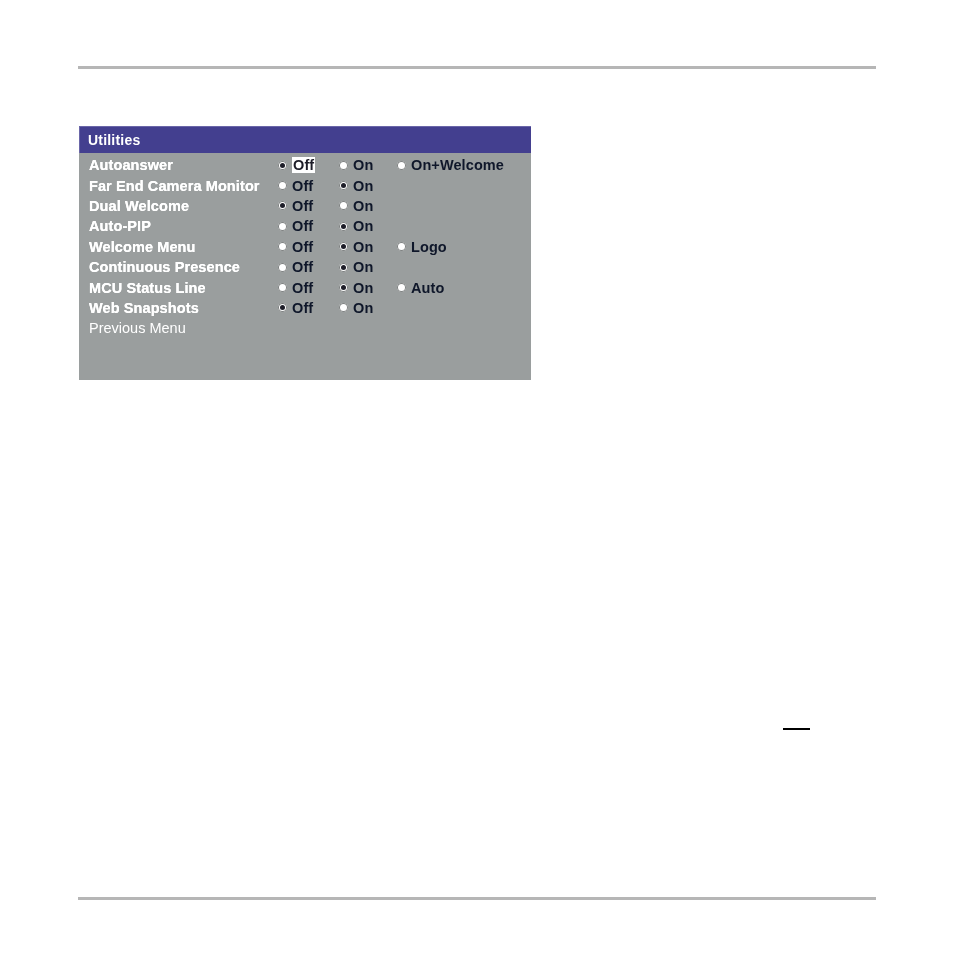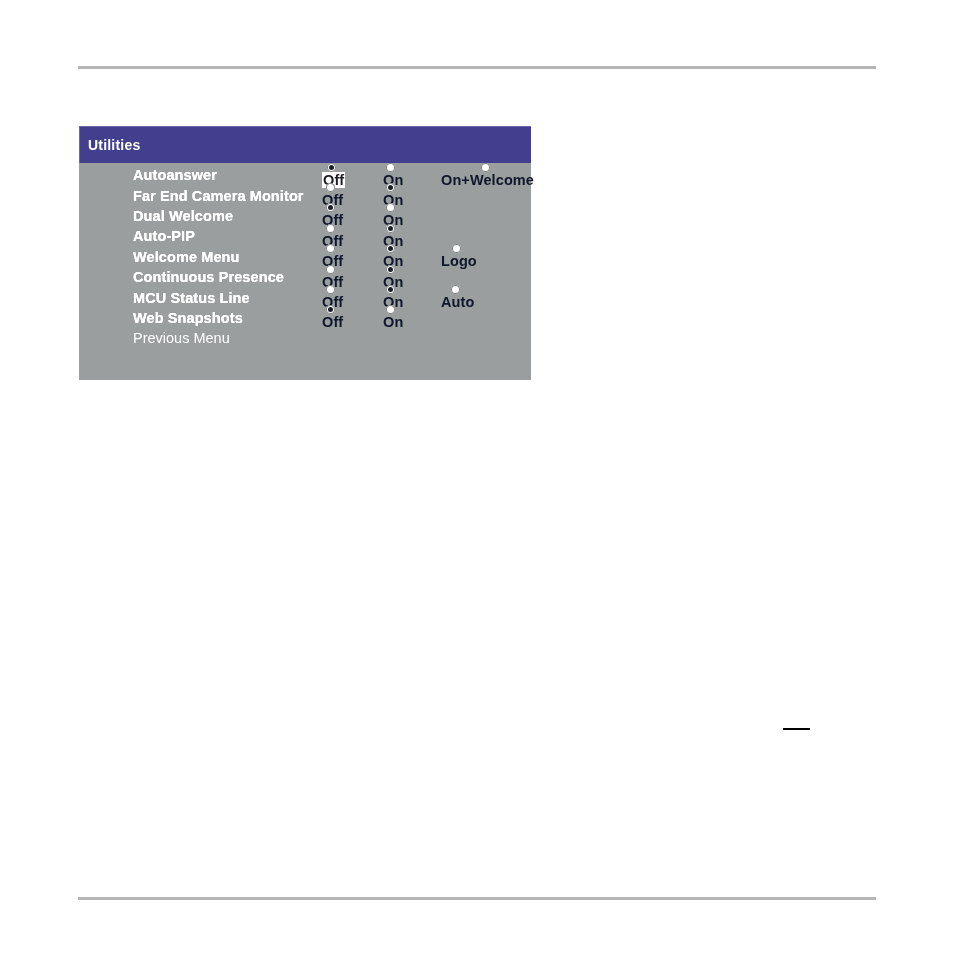--- a/index.html
+++ b/index.html
@@ -41,21 +41,21 @@
     position: absolute;
     left: 79px;
     top: 126px;
     width: 452px;
     height: 254px;
     background: #9a9e9e;
     box-sizing: border-box;
   }
 
   .osd-titlebar {
-    height: 37px;
+    height: 27px;
     background: #433f8f;
     border-top: 1px solid #6a66a8;
     border-left: 1px solid #6a66a8;
     box-sizing: border-box;
     display: flex;
     align-items: center;
     padding-left: 8px;
   }
   .osd-title {
     color: #ffffff;
@@ -67,41 +67,39 @@
 
   .osd-body {
     padding-top: 2px;
   }
 
   .osd-row {
     position: relative;
     height: 20.4px;
     display: flex;
     align-items: center;
-    margin-left: 44px;
   }
 
   .row-label {
     position: absolute;
     left: 10px;
     color: #ffffff;
     font-size: 14.5px;
     font-weight: bold;
     white-space: nowrap;
     letter-spacing: 0.1px;
     text-shadow: 0 0 0 #fff;
   }
 
   
   .opt {
     position: absolute;
     display: flex;
     align-items: center;
     white-space: nowrap;
-    flex-direction: column;
   }
   .opt.col1 { left: 199px; }
   .opt.col2 { left: 260px; }
   .opt.col3 { left: 318px; }
 
   .radio {
     width: 9px;
     height: 9px;
     border-radius: 50%;
     background: #ffffff;

